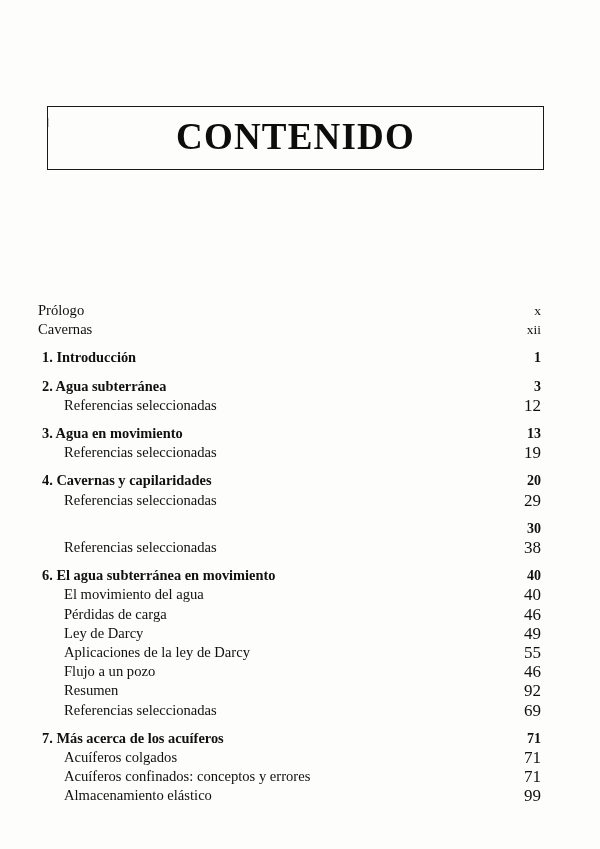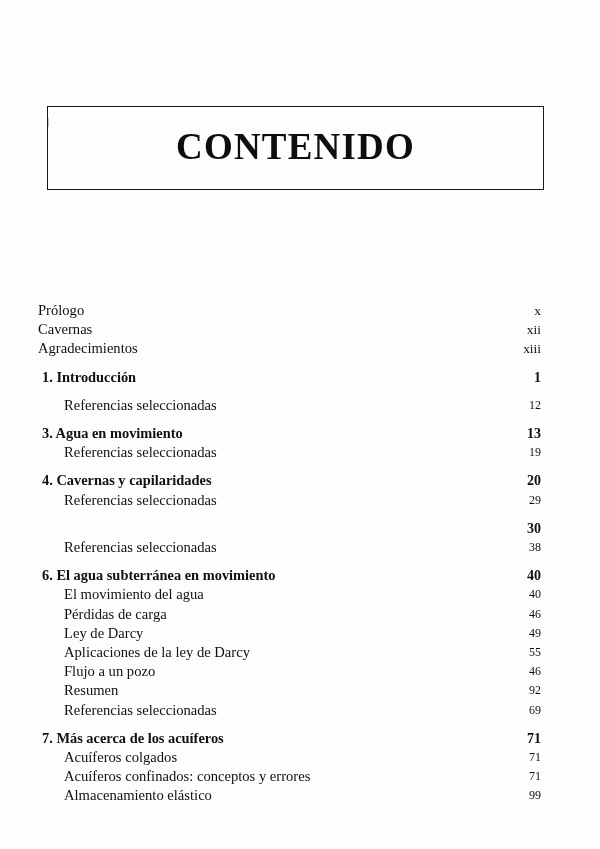--- a/index.html
+++ b/index.html
@@ -24,21 +24,21 @@
     height: 849px;
     background: #fdfdfb;
   }
 
   
   .title-box {
     position: absolute;
     left: 47px;
     top: 106px;
     width: 497px;
-    height: 84px;
+    height: 64px;
     border: 1.6px solid #1a1a1a;
     box-sizing: border-box;
     display: flex;
     align-items: center;
     justify-content: center;
   }
   .title-box .title-text {
     font-family: "Liberation Serif", serif;
     font-weight: bold;
     font-size: 37px;
@@ -66,21 +66,21 @@
   .row .label {
     flex: 0 1 auto;
     overflow: hidden;
   }
   .row .spacer {
     flex: 1 1 auto;
   }
   .row .page-num {
     flex: 0 0 auto;
     text-align: right;
-    font-size: 12px;
+    font-size: 17px;
   }
 
   
   .row.front {
     padding-left: 0px;
   }
   .row.front .page-num {
     font-size: 13.4px;
   }
 
@@ -129,34 +129,34 @@
     <div class="row front">
       <span class="label">Prólogo</span>
       <span class="spacer"></span>
       <span class="page-num">x</span>
     </div>
     <div class="row front">
       <span class="label">Cavernas</span>
       <span class="spacer"></span>
       <span class="page-num">xii</span>
     </div>
-    <div class="row front">
-      <span class="label">Agradecimientos</span>
-      <span class="spacer"></span>
-      <span class="page-num">xiii</span>
-    </div>
 
     <div class="gap-chapter"></div>
     <div class="row chapter">
       <span class="label">1. Introducción</span>
       <span class="spacer"></span>
       <span class="page-num">1</span>
     </div>
 
     <div class="gap-chapter"></div>
+    <div class="row chapter">
+      <span class="label">2. Agua subterránea</span>
+      <span class="spacer"></span>
+      <span class="page-num">3</span>
+    </div>
     <div class="row sub">
       <span class="label">Referencias seleccionadas</span>
       <span class="spacer"></span>
       <span class="page-num">12</span>
     </div>
 
     <div class="gap-chapter"></div>
     <div class="row chapter">
       <span class="label">3. Agua en movimiento</span>
       <span class="spacer"></span>

